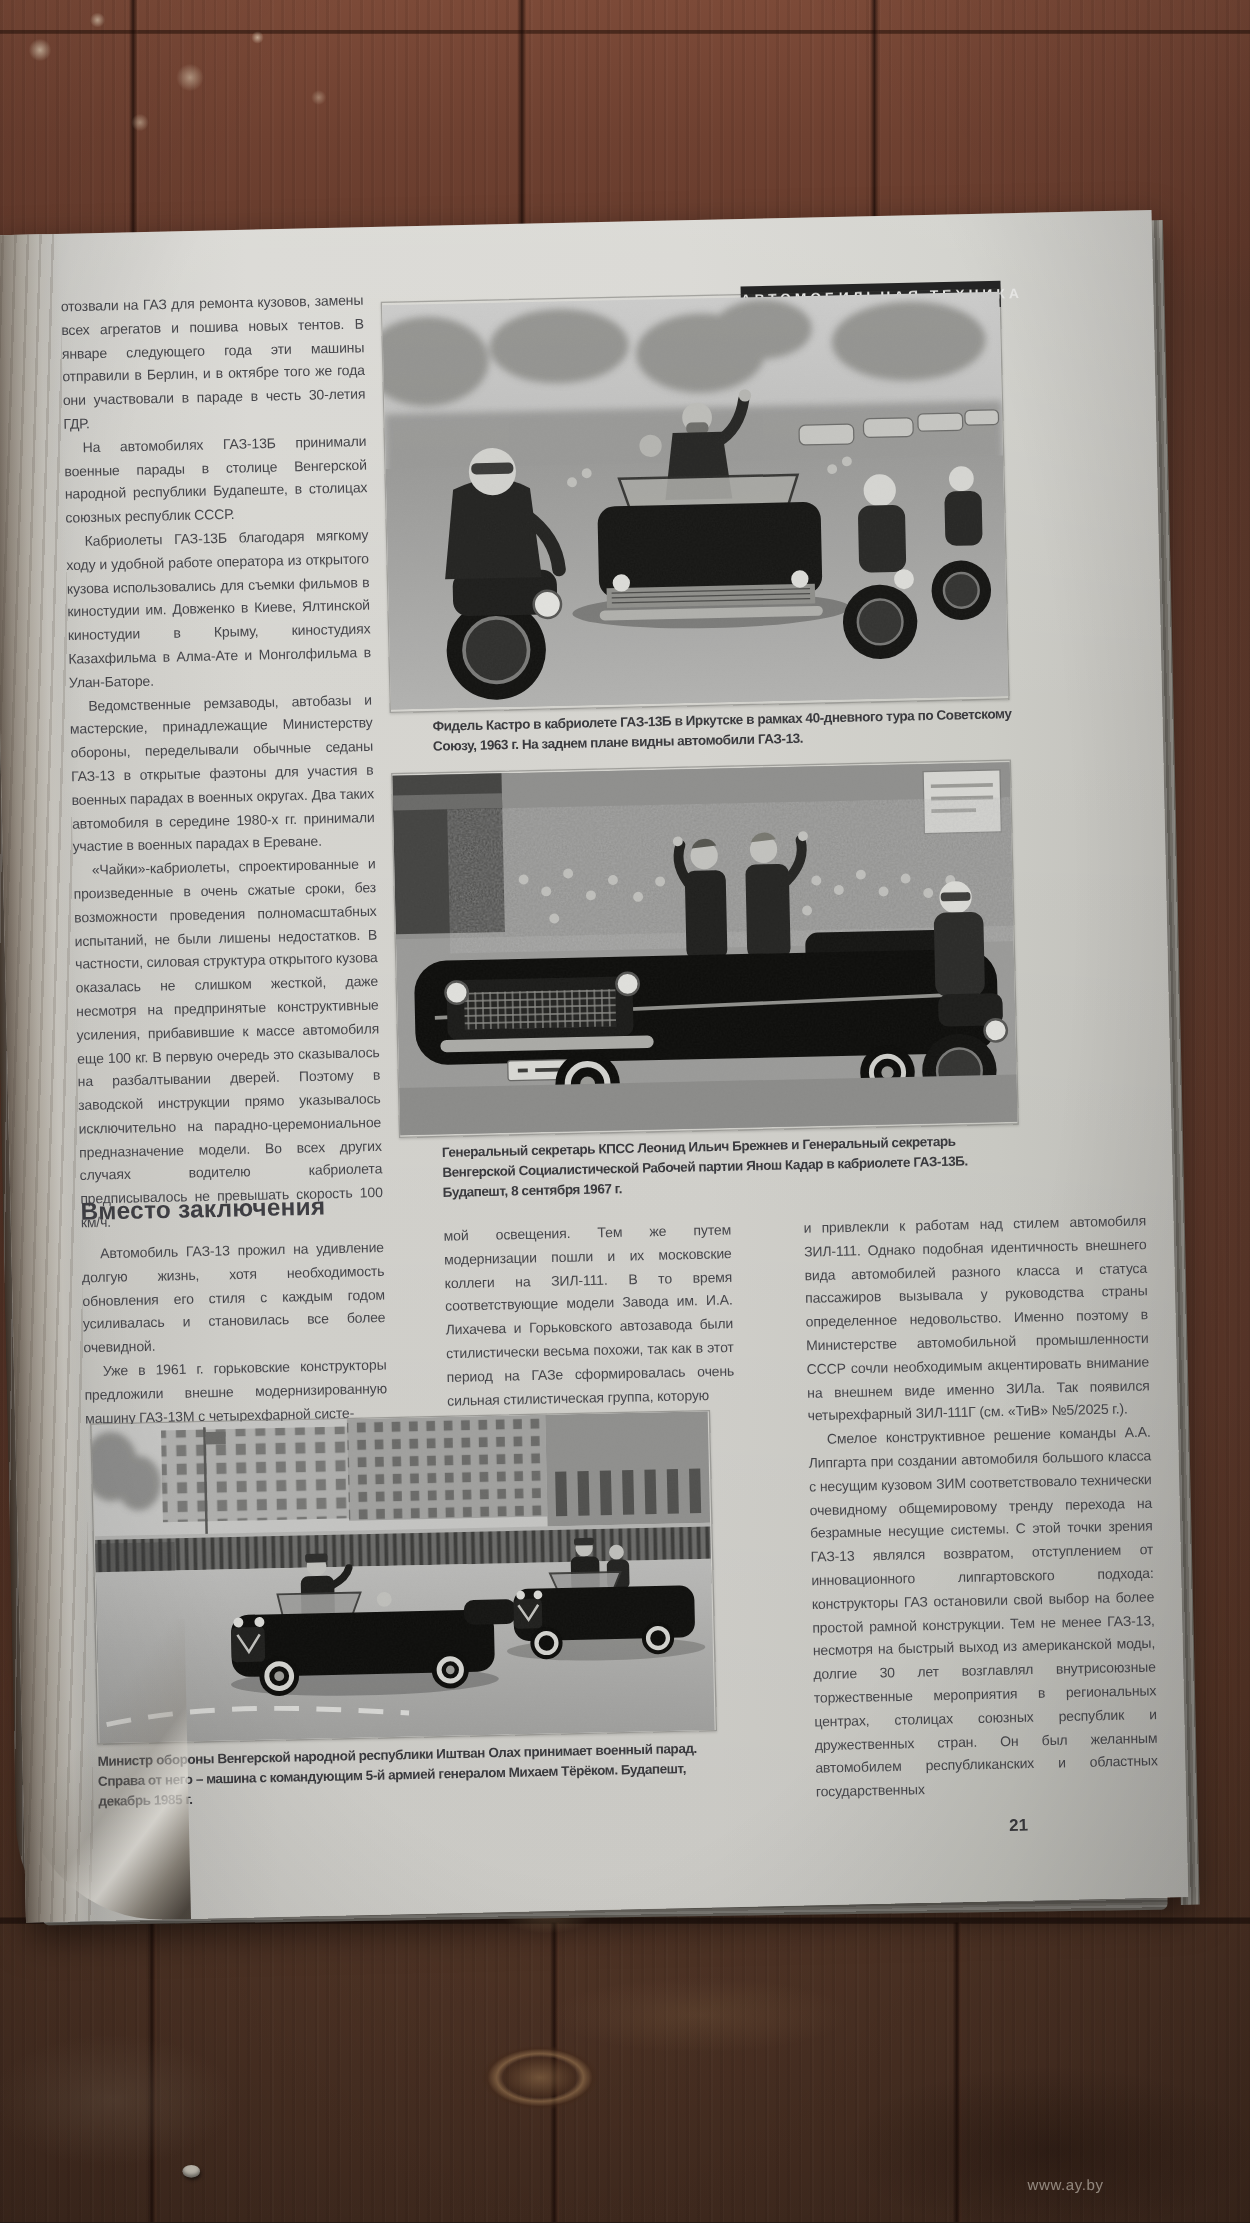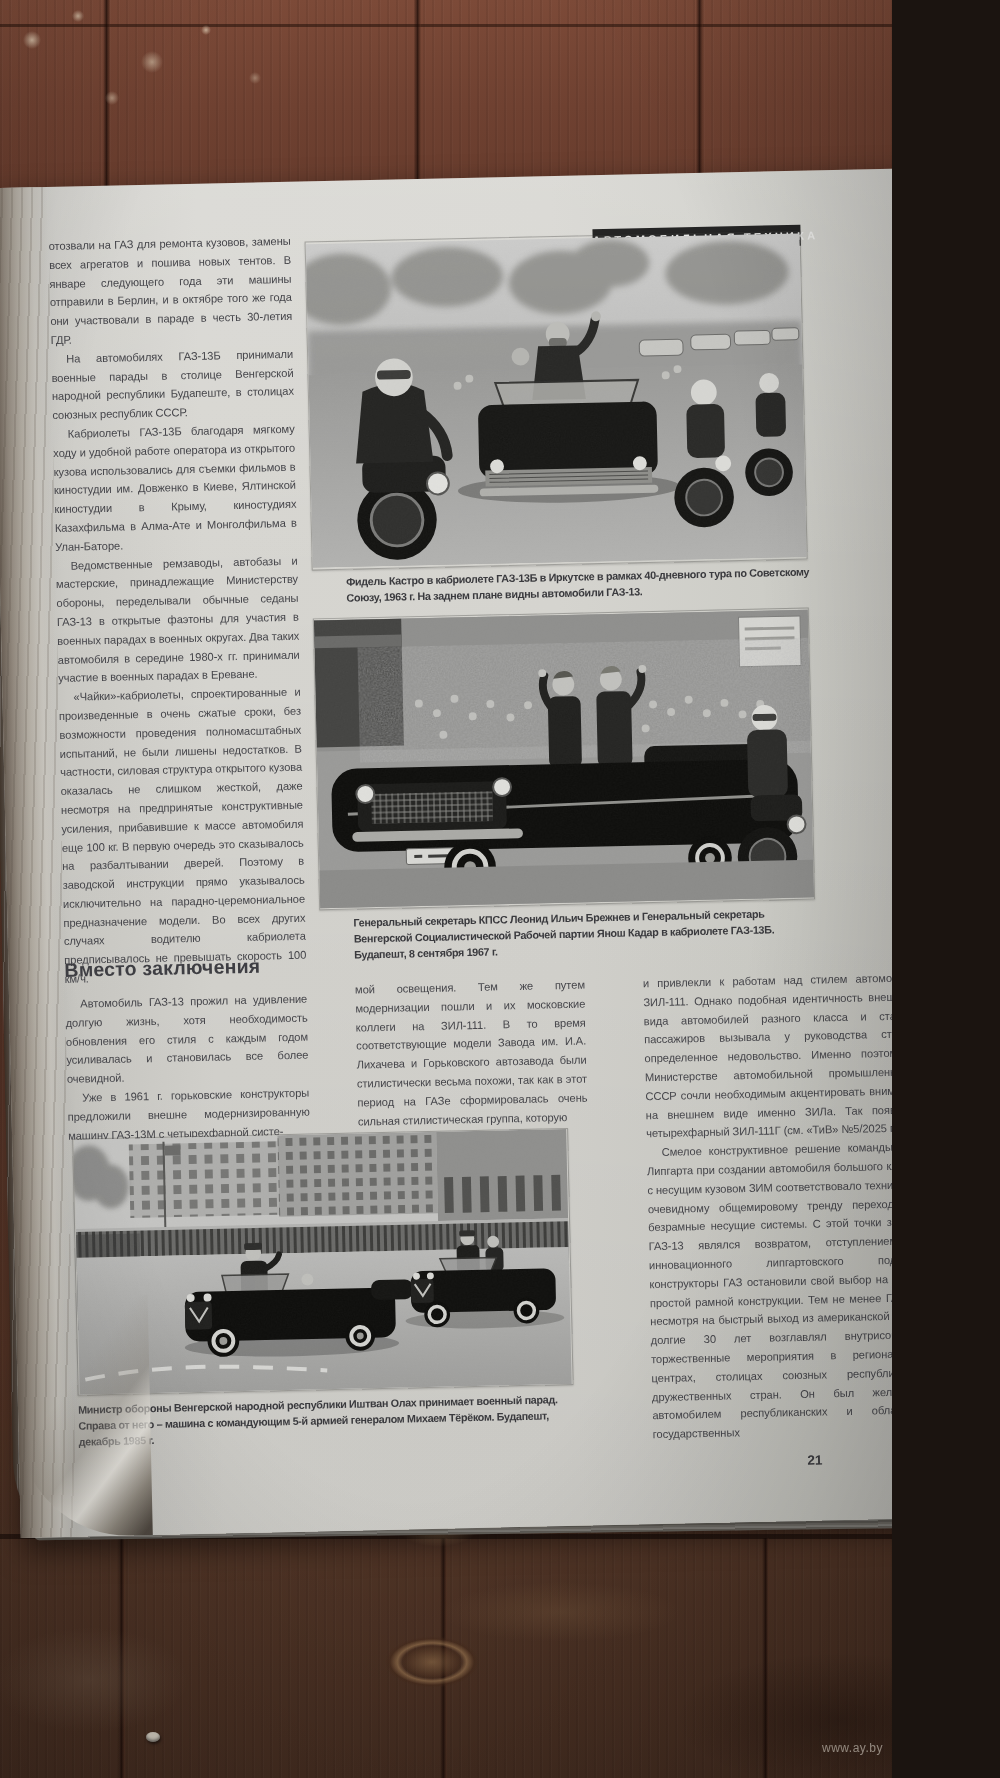--- a/index.html
+++ b/index.html
@@ -1,16 +1,16 @@
 <!DOCTYPE html>
 <html><head>
 <meta charset="utf-8">
 <style>
   html,body{margin:0;padding:0;background:#1b1410;}
-  #scene{position:relative;width:892px;height:1778px;overflow:hidden;
+  #scene{position:relative;width:1000px;height:1778px;overflow:hidden;
     font-family:"Liberation Sans","DejaVu Sans",sans-serif;
     background:
       repeating-linear-gradient(90deg, rgba(20,8,4,0.07) 0 2px, rgba(255,255,255,0.02) 2px 3px, transparent 3px 9px),
       linear-gradient(180deg,#7c4a38 0%,#6f4131 6%,#673c2d 11%,#603a2c 14%,#5e392b 62%,#583627 76%,#4e3325 88%,#432c20 100%);}
   .seam-v{position:absolute;width:7px;background:linear-gradient(90deg,rgba(30,15,10,0),rgba(25,10,6,0.75),rgba(110,65,45,0.25));z-index:1;}
   .crack-h{position:absolute;left:0;width:1000px;height:3px;background:rgba(35,16,10,0.55);z-index:1;}
   .speckles{position:absolute;left:0;top:0;width:340px;height:150px;z-index:1;background-image:
     radial-gradient(circle 8px at 32px 40px, rgba(216,196,172,0.85), transparent 9px),
     radial-gradient(circle 5px at 78px 16px, rgba(216,196,172,0.8), transparent 6px),
     radial-gradient(circle 10px at 152px 62px, rgba(205,184,160,0.7), transparent 11px),

